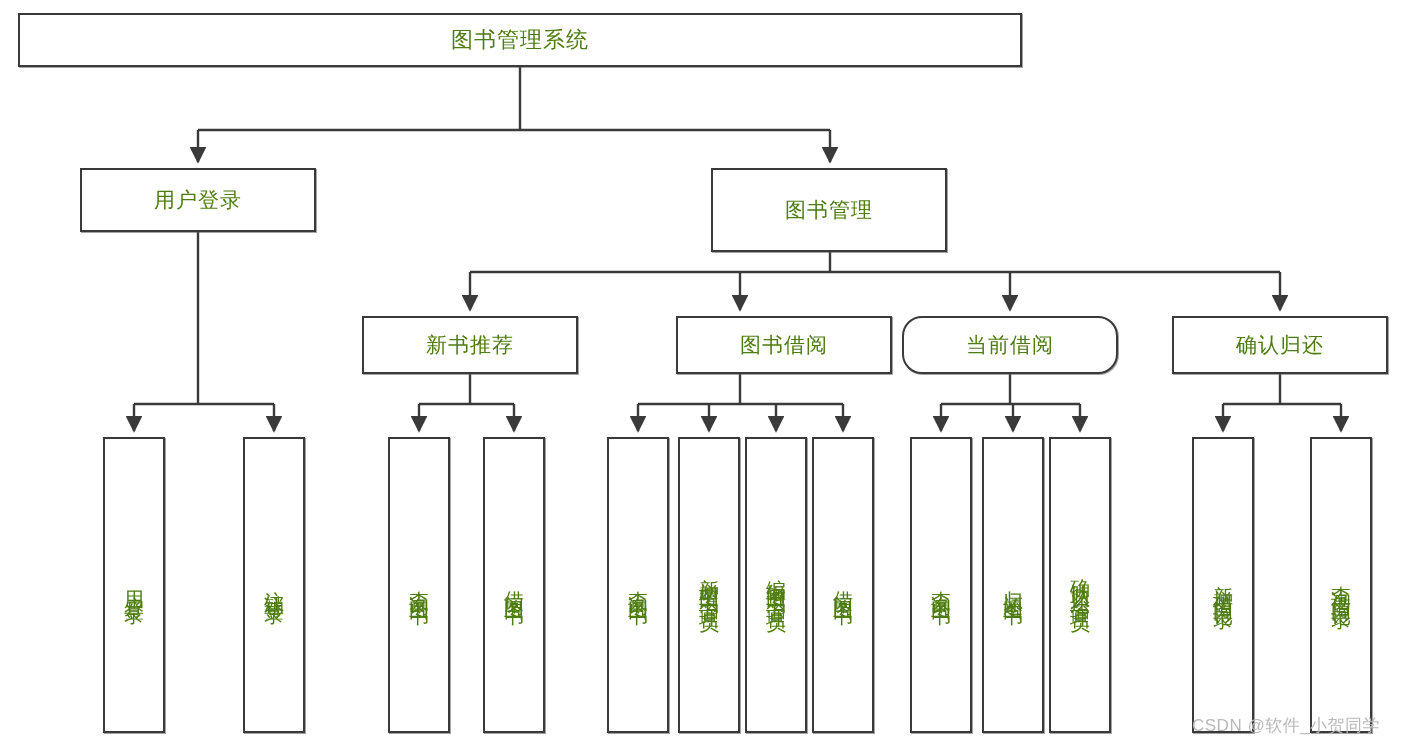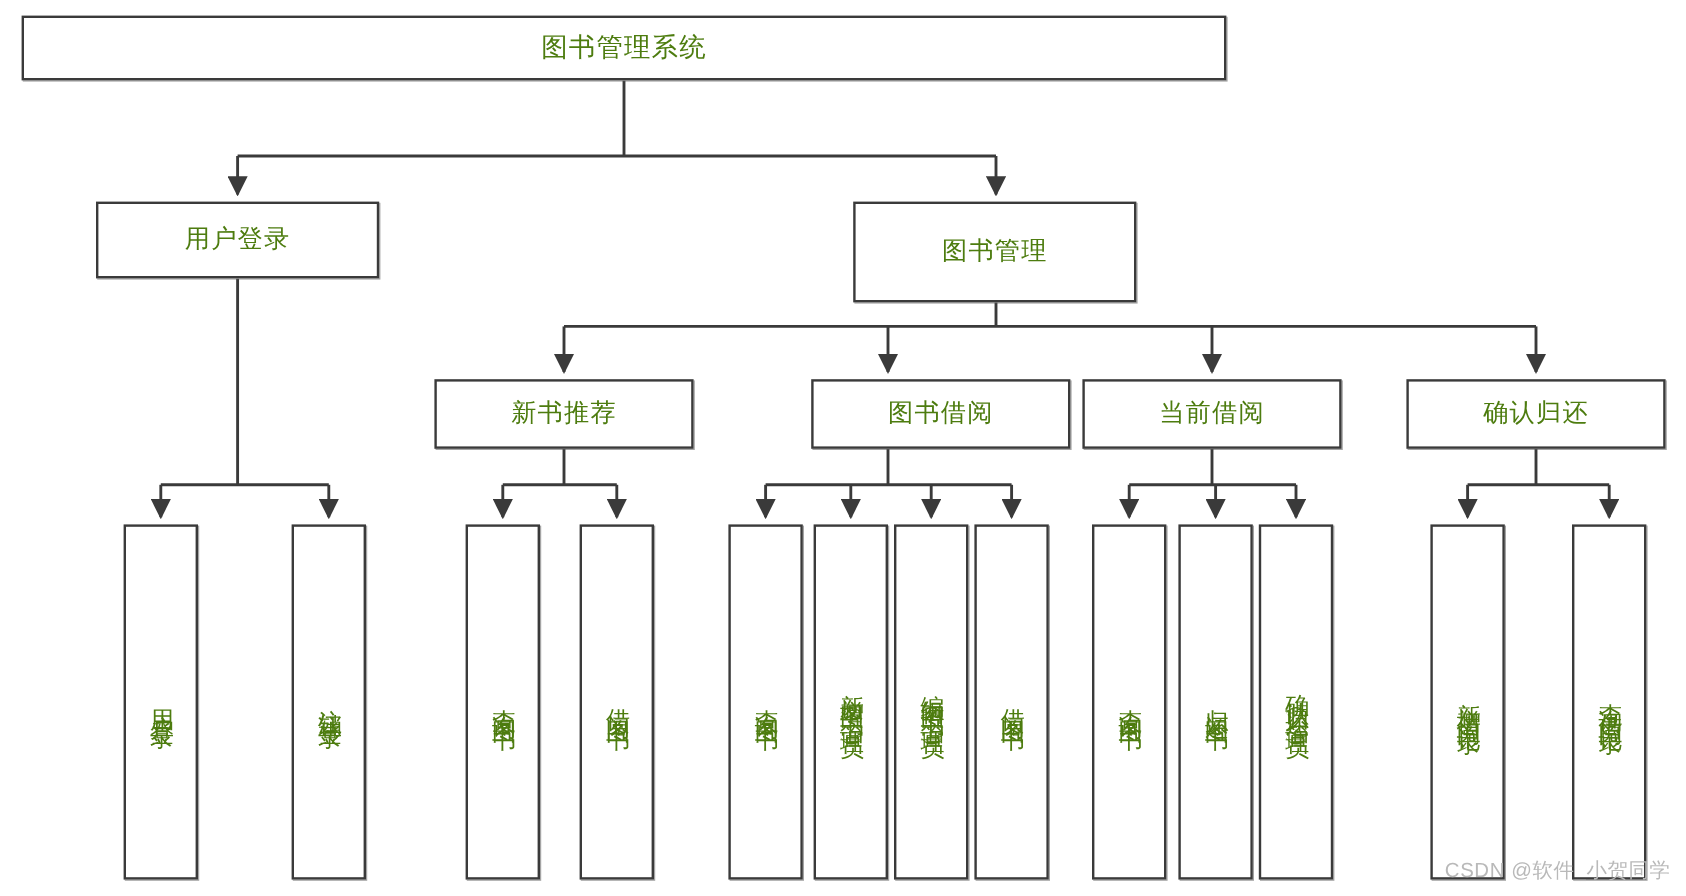--- a/index.html
+++ b/index.html
@@ -59,21 +59,20 @@
     text-orientation: upright;
     display: block;
   }
   .watermark {
     position: absolute;
     font-size: 17px;
     color: #b9b9b9;
     white-space: nowrap;
     letter-spacing: 0.5px;
     user-select: none;
-    margin-left: 12px;
   }
 </style>
 </head>
 <body>
 
 <div id="canvas">
 
   <svg id="edges" viewBox="0 0 1405 747" xmlns="http://www.w3.org/2000/svg">
     <defs>
       <marker id="arrow" viewBox="0 0 10 10" refX="9" refY="5" markerWidth="7" markerHeight="7" orient="auto-start-reverse">
@@ -134,21 +133,21 @@
   <div class="node horiz" style="left: 711px; top: 168px; width: 236px; height: 84px;">
     <span>图书管理</span>
   </div>
 
   <div class="node horiz" style="left: 362px; top: 316px; width: 216px; height: 58px;">
     <span>新书推荐</span>
   </div>
   <div class="node horiz" style="left: 632px; top: 316px; width: 216px; height: 58px; margin-left: 44px;">
     <span>图书借阅</span>
   </div>
-  <div class="node horiz" style="left: 902px; top: 316px; width: 216px; height: 58px;">
+  <div class="node horiz" style="left: 902px; top: 316px; width: 216px; height: 58px; border-radius: 20px;">
     <span>当前借阅</span>
   </div>
   <div class="node horiz" style="left: 1172px; top: 316px; width: 216px; height: 58px;">
     <span>确认归还</span>
   </div>
 
   <div class="node vert" style="left: 103px; top: 437px; width: 62px; height: 296px;">
     <span class="vlabel">用户登录</span>
   </div>
   <div class="node vert" style="left: 243px; top: 437px; width: 62px; height: 296px;">

